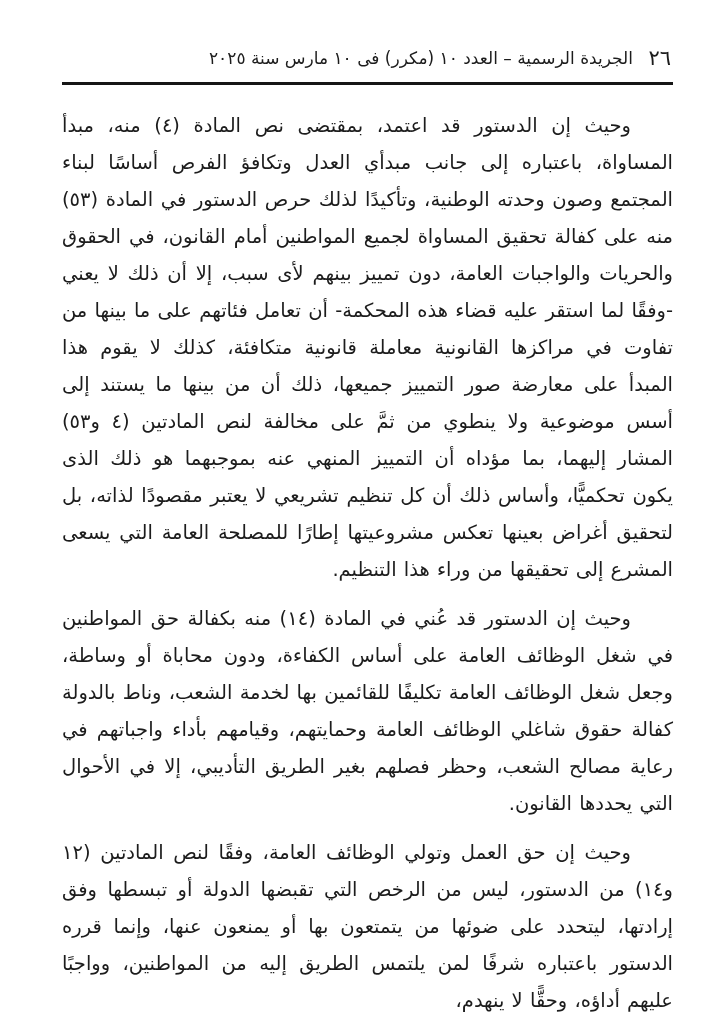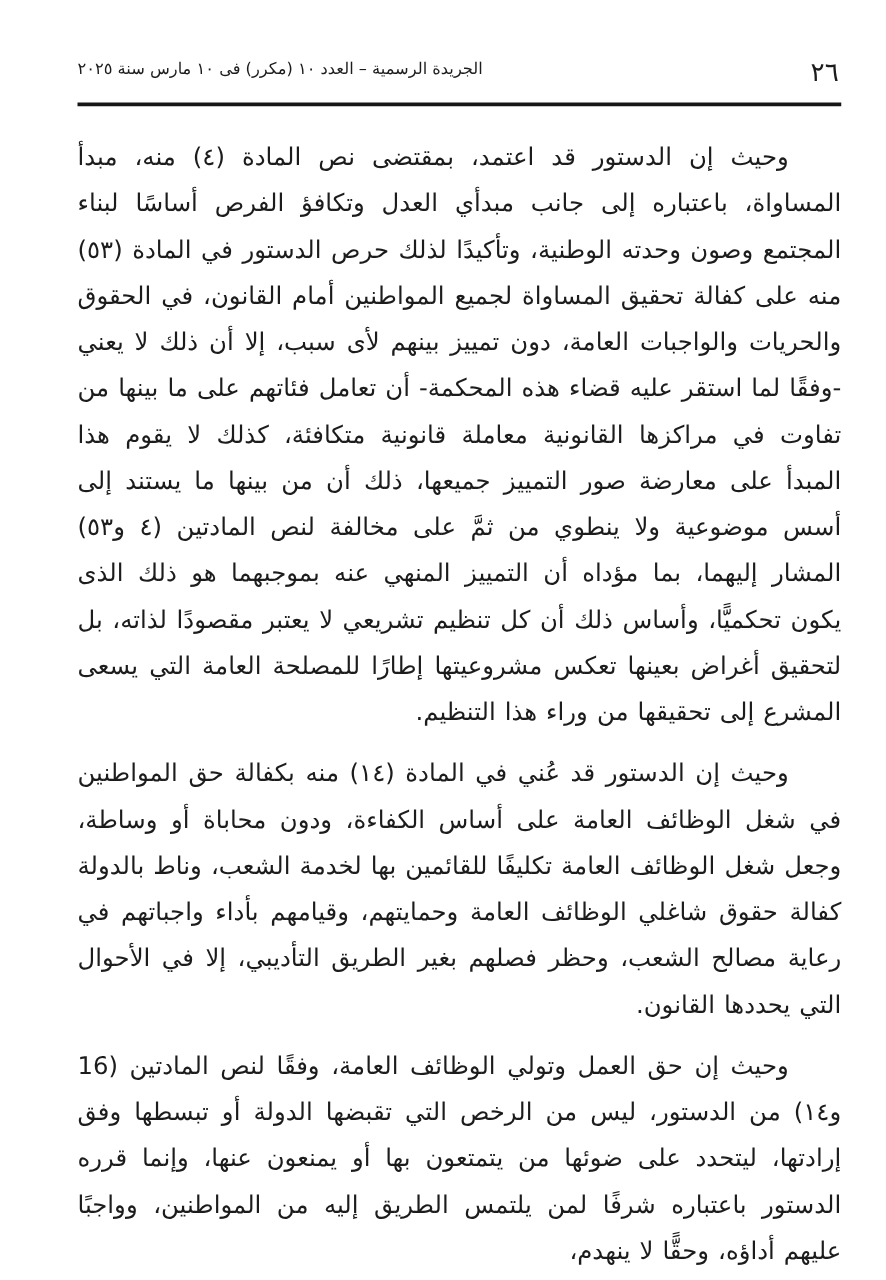--- a/index.html
+++ b/index.html
@@ -27,22 +27,22 @@
   }
   .page-number {
     position: absolute;
     right: 2px;
     top: 0;
     font-size: 21px;
     font-weight: normal;
     letter-spacing: 1px;
   }
   .header-title {
-    text-align: left;
-    font-size: 13px;
+    text-align: right;
+    font-size: 17px;
     padding: 2px 40px 0 0;
     white-space: nowrap;
   }
   .header-rule {
     border: none;
     border-top: 3px solid #161616;
     margin: 2px 0 0 0;
   }
   .document-body {
     margin-top: 22px;
@@ -65,16 +65,16 @@
   <div class="page-header">
     <span class="page-number">٢٦</span>
     <div class="header-title">الجريدة الرسمية – العدد ١٠ (مكرر) فى ١٠ مارس سنة ٢٠٢٥</div>
   </div>
 
   <hr class="header-rule">
 
   <section class="document-body">
     <p>وحيث إن الدستور قد اعتمد، بمقتضى نص المادة (٤) منه، مبدأ المساواة، باعتباره إلى جانب مبدأي العدل وتكافؤ الفرص أساسًا لبناء المجتمع وصون وحدته الوطنية، وتأكيدًا لذلك حرص الدستور في المادة (٥٣) منه على كفالة تحقيق المساواة لجميع المواطنين أمام القانون، في الحقوق والحريات والواجبات العامة، دون تمييز بينهم لأى سبب، إلا أن ذلك لا يعني -وفقًا لما استقر عليه قضاء هذه المحكمة- أن تعامل فئاتهم على ما بينها من تفاوت في مراكزها القانونية معاملة قانونية متكافئة، كذلك لا يقوم هذا المبدأ على معارضة صور التمييز جميعها، ذلك أن من بينها ما يستند إلى أسس موضوعية ولا ينطوي من ثمَّ على مخالفة لنص المادتين (٤ و٥٣) المشار إليهما، بما مؤداه أن التمييز المنهي عنه بموجبهما هو ذلك الذى يكون تحكميًّا، وأساس ذلك أن كل تنظيم تشريعي لا يعتبر مقصودًا لذاته، بل لتحقيق أغراض بعينها تعكس مشروعيتها إطارًا للمصلحة العامة التي يسعى المشرع إلى تحقيقها من وراء هذا التنظيم.</p>
     <p>وحيث إن الدستور قد عُني في المادة (١٤) منه بكفالة حق المواطنين في شغل الوظائف العامة على أساس الكفاءة، ودون محاباة أو وساطة، وجعل شغل الوظائف العامة تكليفًا للقائمين بها لخدمة الشعب، وناط بالدولة كفالة حقوق شاغلي الوظائف العامة وحمايتهم، وقيامهم بأداء واجباتهم في رعاية مصالح الشعب، وحظر فصلهم بغير الطريق التأديبي، إلا في الأحوال التي يحددها القانون.</p>
-    <p>وحيث إن حق العمل وتولي الوظائف العامة، وفقًا لنص المادتين (16 و١٤) من الدستور، ليس من الرخص التي تقبضها الدولة أو تبسطها وفق إرادتها، ليتحدد على ضوئها من يتمتعون بها أو يمنعون عنها، وإنما قرره الدستور باعتباره شرفًا لمن يلتمس الطريق إليه من المواطنين، وواجبًا عليهم أداؤه، وحقًّا لا ينهدم،</p>
+    <p>وحيث إن حق العمل وتولي الوظائف العامة، وفقًا لنص المادتين (١٢ و١٤) من الدستور، ليس من الرخص التي تقبضها الدولة أو تبسطها وفق إرادتها، ليتحدد على ضوئها من يتمتعون بها أو يمنعون عنها، وإنما قرره الدستور باعتباره شرفًا لمن يلتمس الطريق إليه من المواطنين، وواجبًا عليهم أداؤه، وحقًّا لا ينهدم،</p>
   </section>
 
 </div>
 
 </body></html>

